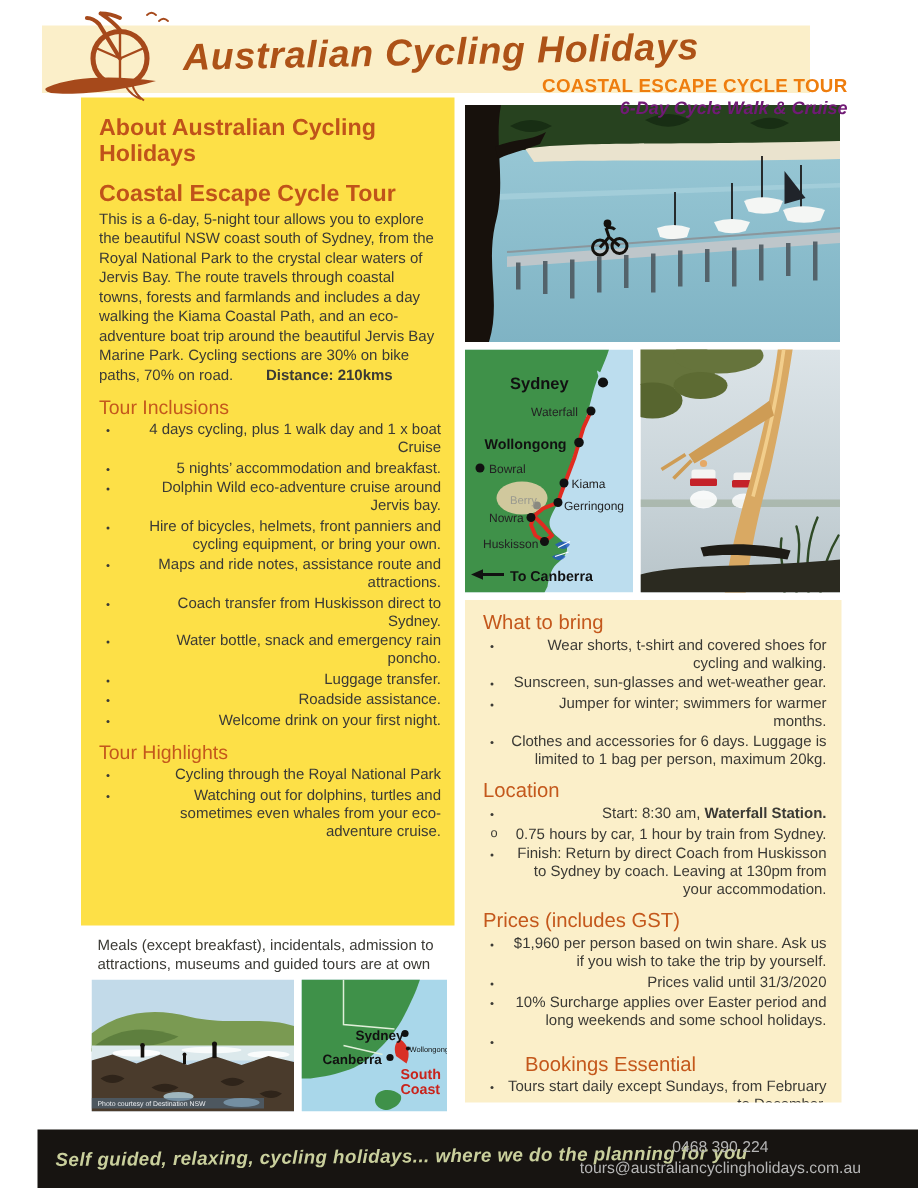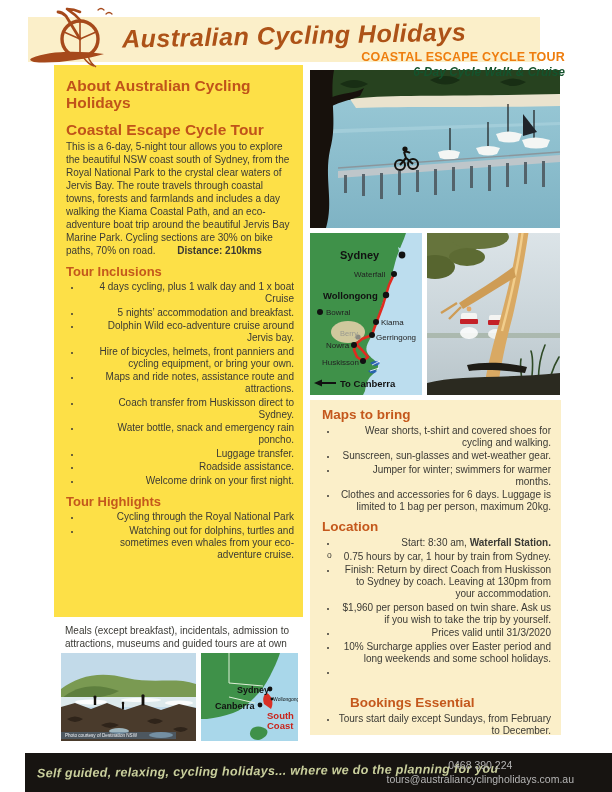--- a/index.html
+++ b/index.html
@@ -11,28 +11,28 @@
   
   .header-bar { position:absolute; left:28px; top:17px; width:512px; height:45px; background:#FBEFC9; }
   .logo { position:absolute; left:28px; top:6px; width:92px; height:68px; z-index:3; }
   .brand {
     position:absolute; left:122px; top:21px; z-index:3;
     font-size:25px; font-style:italic; font-weight:bold; letter-spacing:.5px;
     color:#AD5217; transform:rotate(-1.2deg); white-space:nowrap;
   }
   .header-right { position:absolute; left:280px; top:33px; width:257px; text-align:right; z-index:3; }
   .tour-title { font-size:12.5px; font-weight:bold; color:#EE7D0E; letter-spacing:.2px; }
-  .tour-subtitle { font-size:12px; font-weight:bold; font-style:italic; color:#14532d; margin-top:1px; }
+  .tour-subtitle { font-size:12px; font-weight:bold; font-style:italic; color:#701a75; margin-top:1px; }
   
   .left-box {
     position:absolute; left:54px; top:65px; width:249px; height:552px;
     background:#fde047; box-sizing:border-box; padding:7px 9px 0 12px; overflow:hidden;
   }
   .h1 { font-size:15.5px; font-weight:bold; color:#C0531A; margin:5px 0 2px 0; line-height:1.1; }
-  .h2 { font-size:13px; font-weight:bold; color:#C4581C; margin:8px 0 2px 0; line-height:1.1; }
+  .h2 { font-size:13px; font-weight:normal; color:#C4581C; margin:8px 0 2px 0; line-height:1.1; }
   .body-text { font-size:10px; line-height:1.3; }
   .body-text .bold { font-weight:bold;padding-left:19px; }
   ul.bullets { margin:1px 0 0 0; padding-left:16px;text-align:right; }
   ul.bullets li { font-size:10px; line-height:1.2; margin:1.5px 0; }
   ul.bullets li::marker { font-size:8px; }
   li.sub-bullet { list-style:none; position:relative; margin-left:12px; }
   li.sub-bullet::before { content:"o"; position:absolute; left:-11px; top:-1px; font-size:8.5px; }
   .meals-note { position:absolute; left:65px; top:624px; width:242px; font-size:10px; line-height:1.3; }
   
   .beach-photo { position:absolute; left:61px; top:653px; width:135px; height:88px; }
@@ -281,43 +281,44 @@
         <path d="M104,162 C104,142 108,130 104,118"></path>
         <path d="M120,162 C122,144 126,134 132,124"></path>
         <path d="M96,162 C96,146 92,136 94,126"></path>
       </g>
       <path d="M0,150 C30,142 70,146 133,140 L133,162 L0,162 Z" fill="#2B2A20"></path>
       <path d="M40,132 C60,128 84,130 100,134 L98,140 C78,137 56,136 42,138 Z" fill="#1E1C16"></path>
     </svg>
   </div>
 
   <div class="right-box">
-    <div class="h2" style="margin-top:0;">Maps to bring</div>
+    <div class="h2" style="margin-top:0;">What to bring</div>
     <ul class="bullets">
       <li>Wear shorts, t-shirt and covered shoes for cycling and walking.</li>
       <li>Sunscreen, sun-glasses and wet-weather gear.</li>
       <li>Jumper for winter; swimmers for warmer months.</li>
       <li>Clothes and accessories for 6 days. Luggage is limited to 1 bag per person, maximum 20kg.</li>
     </ul>
 
     <div class="h2">Location</div>
     <ul class="bullets">
       <li><span>Start: 8:30 am, </span><span style="font-weight:bold">Waterfall Station.</span></li>
       <li class="sub-bullet">0.75 hours by car, 1 hour by train from Sydney.</li>
       <li>Finish: Return by direct Coach from Huskisson to Sydney by coach. Leaving at 130pm from your accommodation.</li>
     </ul>
 
+    <div class="h2">Prices (includes GST)</div>
     <ul class="bullets">
       <li>$1,960 per person based on twin share.  Ask us if you wish to take the trip by yourself.</li>
       <li>Prices valid until 31/3/2020</li>
       <li>10% Surcharge applies over Easter period and long weekends and some school holidays.</li>
       <li></li>
     </ul>
 
-    <div class="h2" style="margin-top:18px;padding-left:28px;">Bookings Essential</div>
+    <div class="h2" style="margin-top:2px;padding-left:28px;">Bookings Essential</div>
     <ul class="bullets">
       <li>Tours start daily except Sundays, from February to December.</li>
 
     </ul>
   </div>
 
   <div class="footer">
     <div class="tagline">Self guided, relaxing, cycling holidays... where we do the planning for you</div>
     <div class="contact">
       <div>0468 390 224</div>

